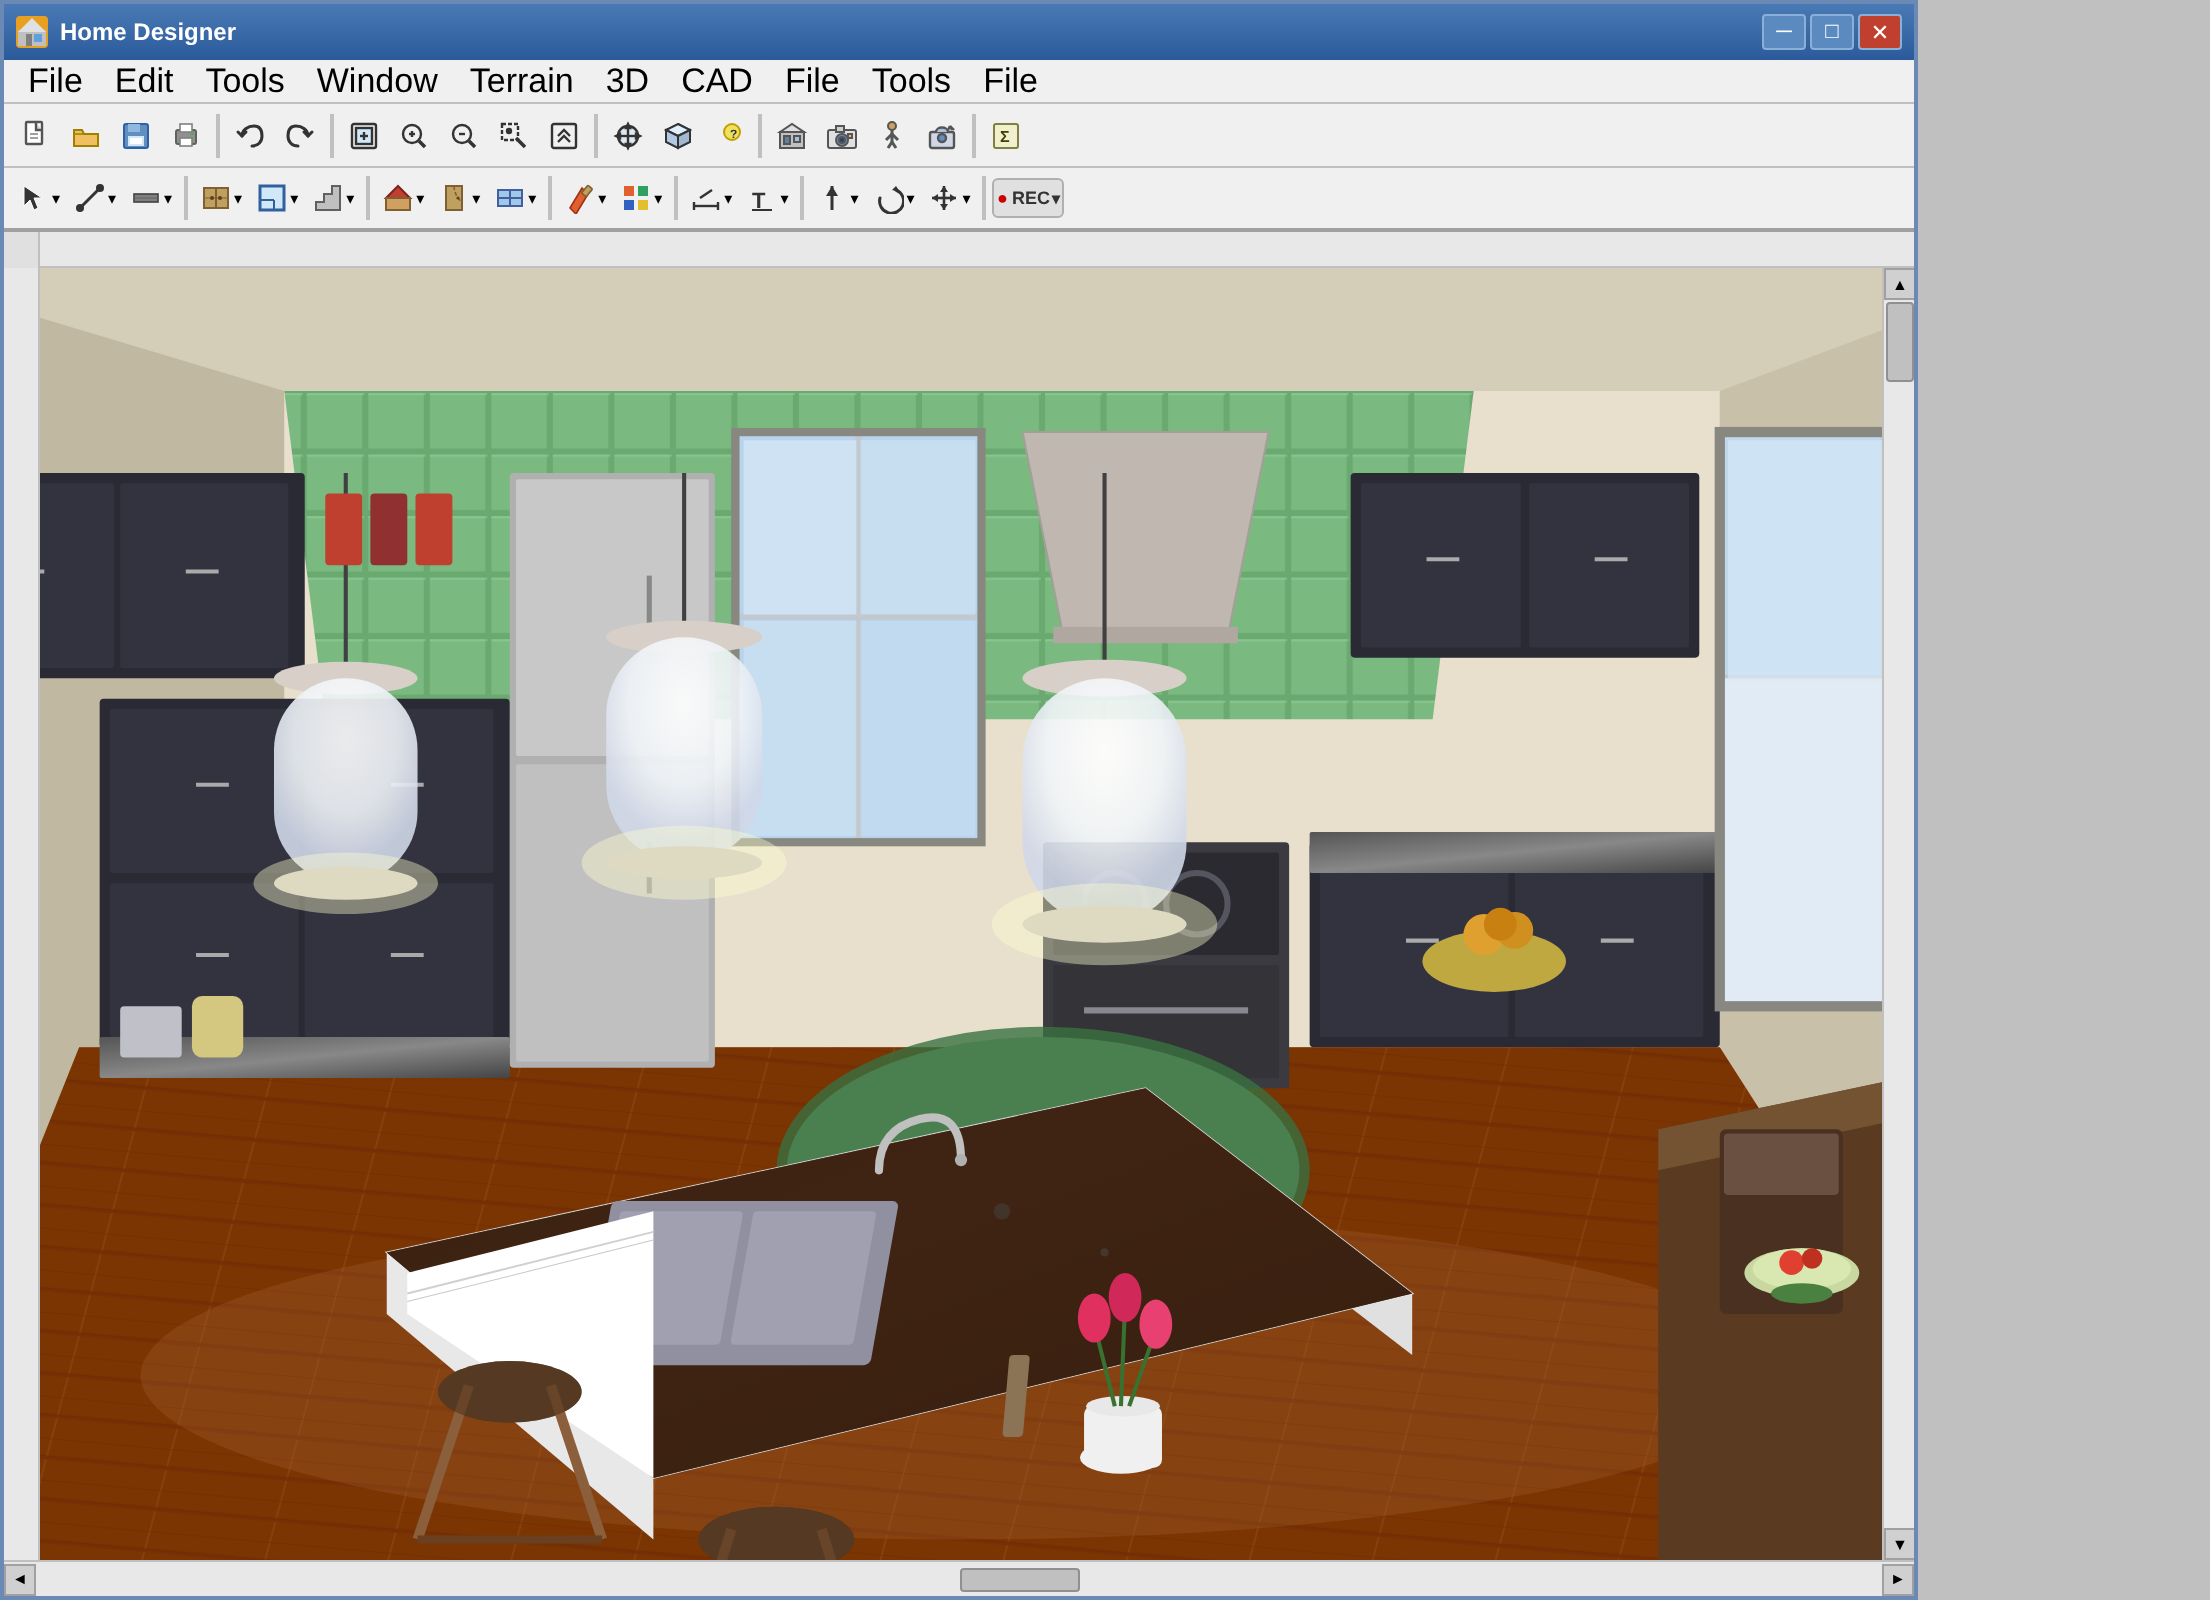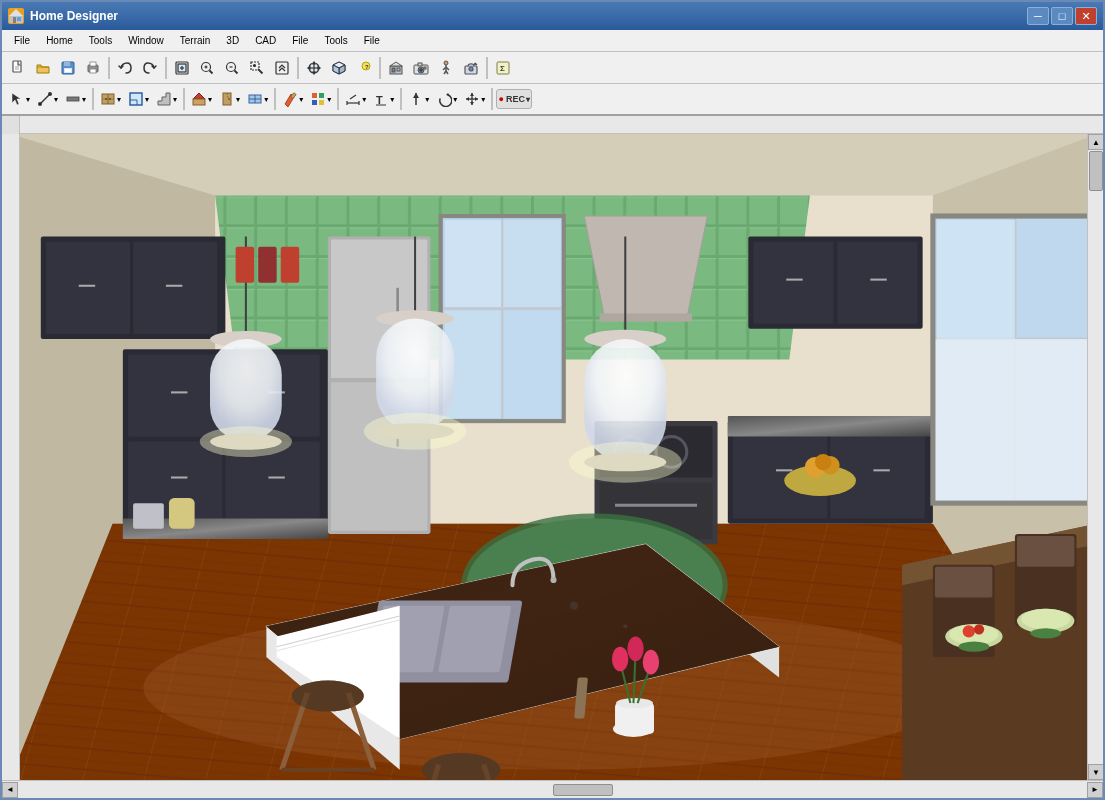--- a/index.html
+++ b/index.html
@@ -7,21 +7,21 @@
       width: 1105px;
       height: 800px;
       background: #c0c0c0;
       font-family: 'Segoe UI', Tahoma, sans-serif;
       font-size: 12px;
       overflow: hidden;
     }
 
     
     .window {
-      width: 1105px;
+      width: 959px;
       height: 800px;
       border: 2px solid #6a8ab5;
       background: #f0f0f0;
       display: flex;
       flex-direction: column;
       justify-content: space-between;
     }
 
     .title-bar {
       background: linear-gradient(180deg, #4a7ab5 0%, #2a5a9a 100%);
@@ -75,21 +75,21 @@
       height: 22px;
       display: flex;
       align-items: center;
       padding: 0 4px;
       border-bottom: 1px solid #c0c0c0;
       flex-shrink: 0;
     }
 
     .menu-item {
       padding: 2px 8px;
-      font-size: 10px;
+      font-size: 17px;
       color: #000;
       cursor: pointer;
       border-radius: 2px;
     }
 
     
     .toolbar {
       background: #f0f0f0;
       height: 32px;
       display: flex;
@@ -318,21 +318,21 @@
     <span class="title-bar-text">Home Designer</span>
     <div class="title-bar-buttons">
       <div class="tb-btn">─</div>
       <div class="tb-btn">□</div>
       <div class="tb-btn close">✕</div>
     </div>
   </div>
 
   <div class="menu-bar">
     <div class="menu-item">File</div>
-    <div class="menu-item">Home</div>
+    <div class="menu-item">Edit</div>
     <div class="menu-item">Tools</div>
     <div class="menu-item">Window</div>
     <div class="menu-item">Terrain</div>
     <div class="menu-item">3D</div>
     <div class="menu-item">CAD</div>
     <div class="menu-item">File</div>
     <div class="menu-item">Tools</div>
     <div class="menu-item">File</div>
   </div>
 

